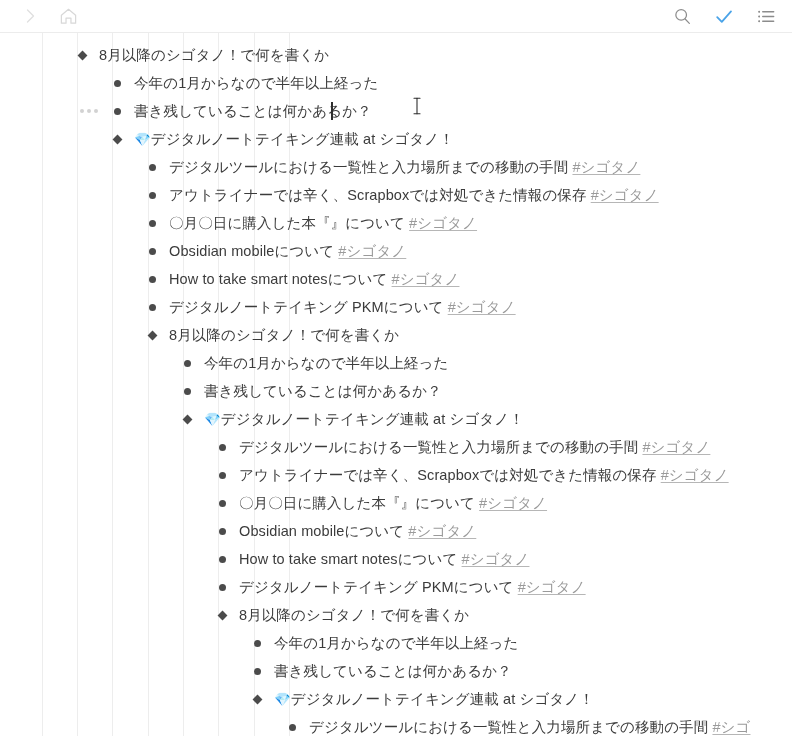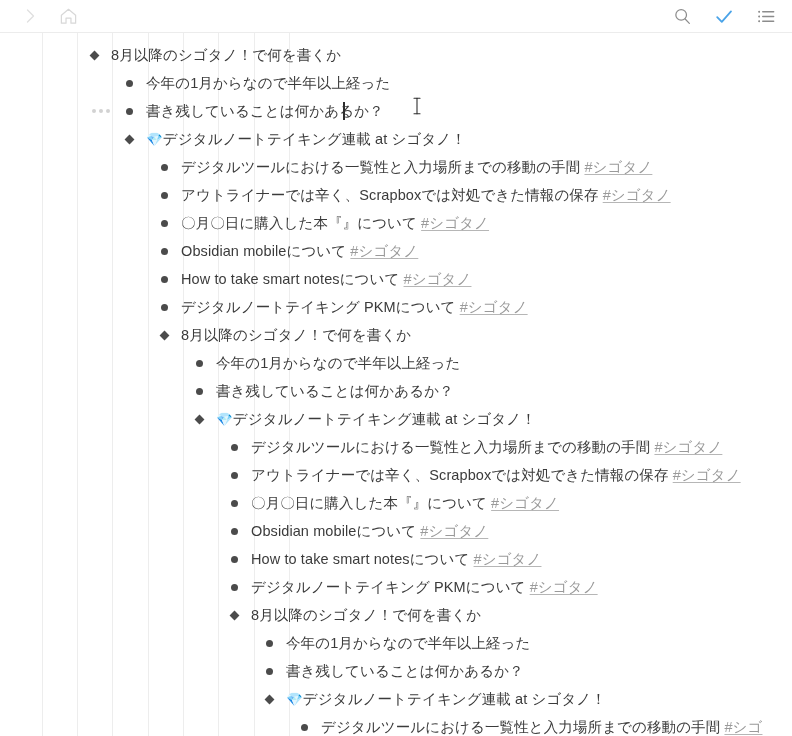--- a/index.html
+++ b/index.html
@@ -70,21 +70,21 @@
   .rail {
     position: absolute;
     top: 0;
     width: 1px;
     background: #ededed;
   }
 
   
   .row {
     position: absolute;
-    left: 16px;
+    left: 4px;
     right: 0;
     height: 28px;
     display: flex;
     align-items: center;
     white-space: nowrap;
   }
 
   .handle {
     position: absolute;
     display: flex;

